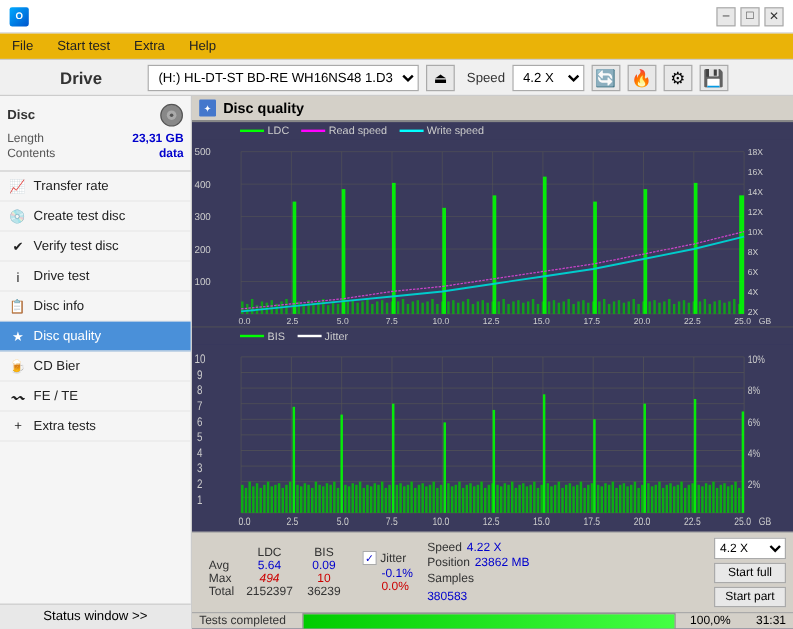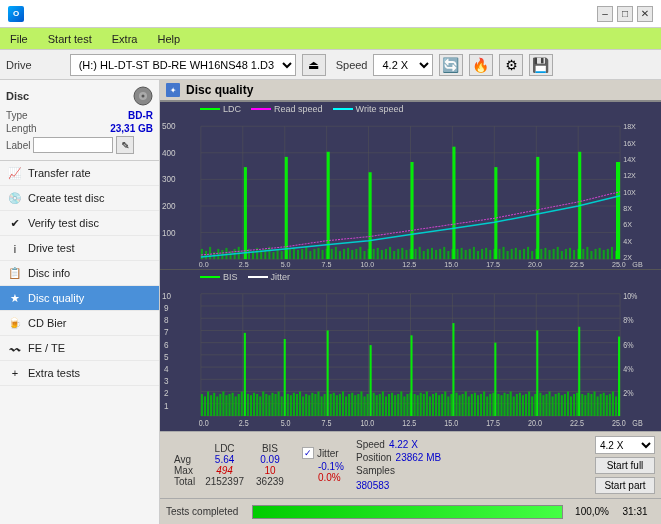--- a/index.html
+++ b/index.html
@@ -7,26 +7,26 @@
 
     
     .title-bar { background: #fff; display: flex; align-items: center; justify-content: space-between; padding: 4px 8px; border-bottom: 1px solid #ccc; height: 28px; }
     .title-bar-left { display: flex; align-items: center; gap: 6px; }
     .title-bar-icon { width: 16px; height: 16px; background: linear-gradient(135deg, #00aaff, #0055cc); border-radius: 2px; display: flex; align-items: center; justify-content: center; color: white; font-size: 8px; font-weight: bold; }
     .title-bar-title { font-size: 12px; color: #333; }
     .title-bar-controls { display: flex; gap: 4px; }
     .title-btn { width: 16px; height: 16px; border: 1px solid #aaa; background: #e8e8e8; cursor: pointer; display: flex; align-items: center; justify-content: center; font-size: 10px; color: #333; }
 
     
-    .menu-bar { background: #bef264; border-bottom: 1px solid #ccc; display: flex; align-items: center; padding: 2px 4px; height: 22px; gap: 8px; }
+    .menu-bar { background: #eab308; border-bottom: 1px solid #ccc; display: flex; align-items: center; padding: 2px 4px; height: 22px; gap: 8px; }
     .menu-item { padding: 2px 6px; cursor: pointer; font-size: 11px; color: #222; }
 
     
     .drive-toolbar { background: #f0f0f0; border-bottom: 1px solid #ccc; display: flex; align-items: center; padding: 3px 6px; height: 30px; gap: 6px; }
-    .drive-label { font-size: 11px; font-weight: normal; color: #333; margin-right: 4px; }
+    .drive-label { font-size: 14px; font-weight: bold; color: #333; margin-right: 4px; margin-left: 44px; }
     .drive-select { border: 1px solid #aaa; background: white; padding: 1px 4px; font-size: 11px; height: 22px; min-width: 200px; margin-left: 28px; }
     .eject-btn { width: 24px; height: 22px; border: 1px solid #aaa; background: #e8e8e8; display: flex; align-items: center; justify-content: center; cursor: pointer; font-size: 12px; }
     .speed-label { font-size: 11px; color: #333; margin-left: 4px; }
     .speed-select { border: 1px solid #aaa; background: white; padding: 1px 4px; font-size: 11px; height: 22px; width: 60px; }
     .toolbar-btn { width: 24px; height: 22px; border: 1px solid #aaa; background: #e8e8e8; display: flex; align-items: center; justify-content: center; cursor: pointer; font-size: 14px; }
 
     
     .main-layout { display: flex; height: calc(524px - 28px - 22px - 30px); }
 
     
@@ -63,26 +63,26 @@
     .stats-bar { background: #d4d0c8; border-top: 1px solid #aaa; padding: 3px 6px; display: flex; gap: 0; }
     .stats-table { border-collapse: collapse; font-size: 10px; }
     .stats-table th { color: #333; font-weight: normal; text-align: center; padding: 0 8px; }
     .stats-table td { text-align: center; padding: 0 8px; margin-top: 32px; }
     .stats-table td.blue { color: #0000cc; }
     .stats-table td.red { color: #cc0000; }
     .stats-table td.label { text-align: left; color: #333; padding-right: 4px; }
     .action-btn { padding: 2px 8px; background: #e8e8e8; border: 1px solid #aaa; font-size: 10px; cursor: pointer; white-space: nowrap; }
 
     
-    .progress-bar-area { background: #d4d0c8; border-top: 1px solid #aaa; display: flex; align-items: center; padding: 3px 6px; gap: 6px; height: 26px; }
+    .progress-bar-area { background: #d4d0c8; border-top: 1px solid #aaa; display: flex; align-items: center; padding: 3px 6px; gap: 6px; height: 14px; }
     .status-text { font-size: 10px; color: #333; min-width: 80px; }
     .progress-bar-outer { flex: 1; height: 14px; border: 1px solid #888; background: #c0c0c0; }
     .progress-bar-inner { height: 100%; background: linear-gradient(to right, #00cc00, #44ff44); width: 100%; }
     .progress-pct { font-size: 10px; color: #000; min-width: 40px; text-align: right; }
-    .progress-time { font-size: 10px; color: #000; min-width: 40px; text-align: center; }
+    .progress-time { font-size: 10px; color: #000; min-width: 40px; text-align: right; }
   </style>
 </head>
 <body>
 
 <div class="title-bar">
   <div class="title-bar-left">
     <div class="title-bar-icon">O</div>
   </div>
   <div class="title-bar-controls">
     <div class="title-btn">–</div>
@@ -121,31 +121,26 @@
     <div class="disc-info-panel">
       <div class="disc-header">
         <span class="disc-title">Disc</span>
         <svg width="20" height="20" viewBox="0 0 20 20">
           <circle cx="10" cy="10" r="9" fill="#888" stroke="#555" stroke-width="1"></circle>
           <circle cx="10" cy="10" r="4" fill="#aaa"></circle>
           <circle cx="10" cy="10" r="1.5" fill="#555"></circle>
         </svg>
       </div>
       <div class="disc-row">
-        <span class="disc-row-label">Type</span>
-        <span class="disc-row-value">BD-R</span>
-      </div>
-      <div class="disc-row">
         <span class="disc-row-label">Length</span>
         <span class="disc-row-value">23,31 GB</span>
       </div>
-      <div class="label-row">
-        <span class="label-text">Label</span>
-        <input type="text" class="label-input" style="">
-        <div class="label-btn">✎</div>
+      <div class="disc-row">
+        <span class="disc-row-label">Contents</span>
+        <span class="disc-row-value">data</span>
       </div>
     </div>
 
     <div class="nav-items">
       <div class="nav-item">
         <div class="nav-item-icon">📈</div>
         <span>Transfer rate</span>
       </div>
       <div class="nav-item">
         <div class="nav-item-icon">💿</div>
@@ -174,20 +169,23 @@
       <div class="nav-item">
         <div class="nav-item-icon">〰</div>
         <span>FE / TE</span>
       </div>
       <div class="nav-item">
         <div class="nav-item-icon">+</div>
         <span>Extra tests</span>
       </div>
     </div>
 
+    <div class="status-window-btn">
+      <span>Status window &gt;&gt;</span>
+    </div>
   </div>
 
   <div class="content-area">
 
     <div class="content-header">
       <div class="content-header-icon">✦</div>
       <span class="content-header-title">Disc quality</span>
     </div>
 
     <div class="charts-area">

